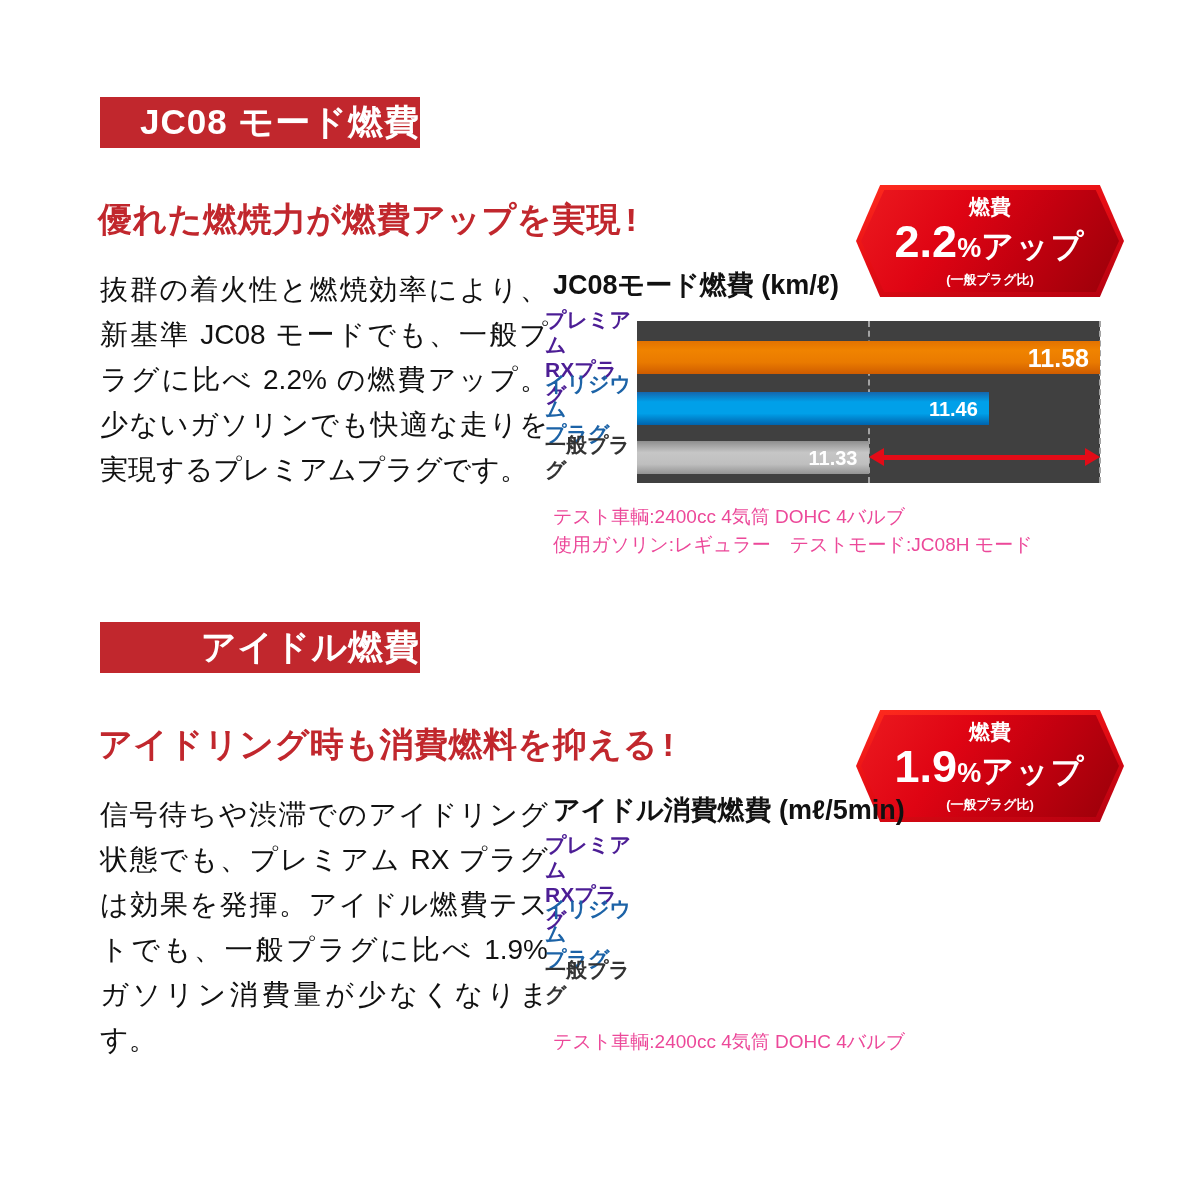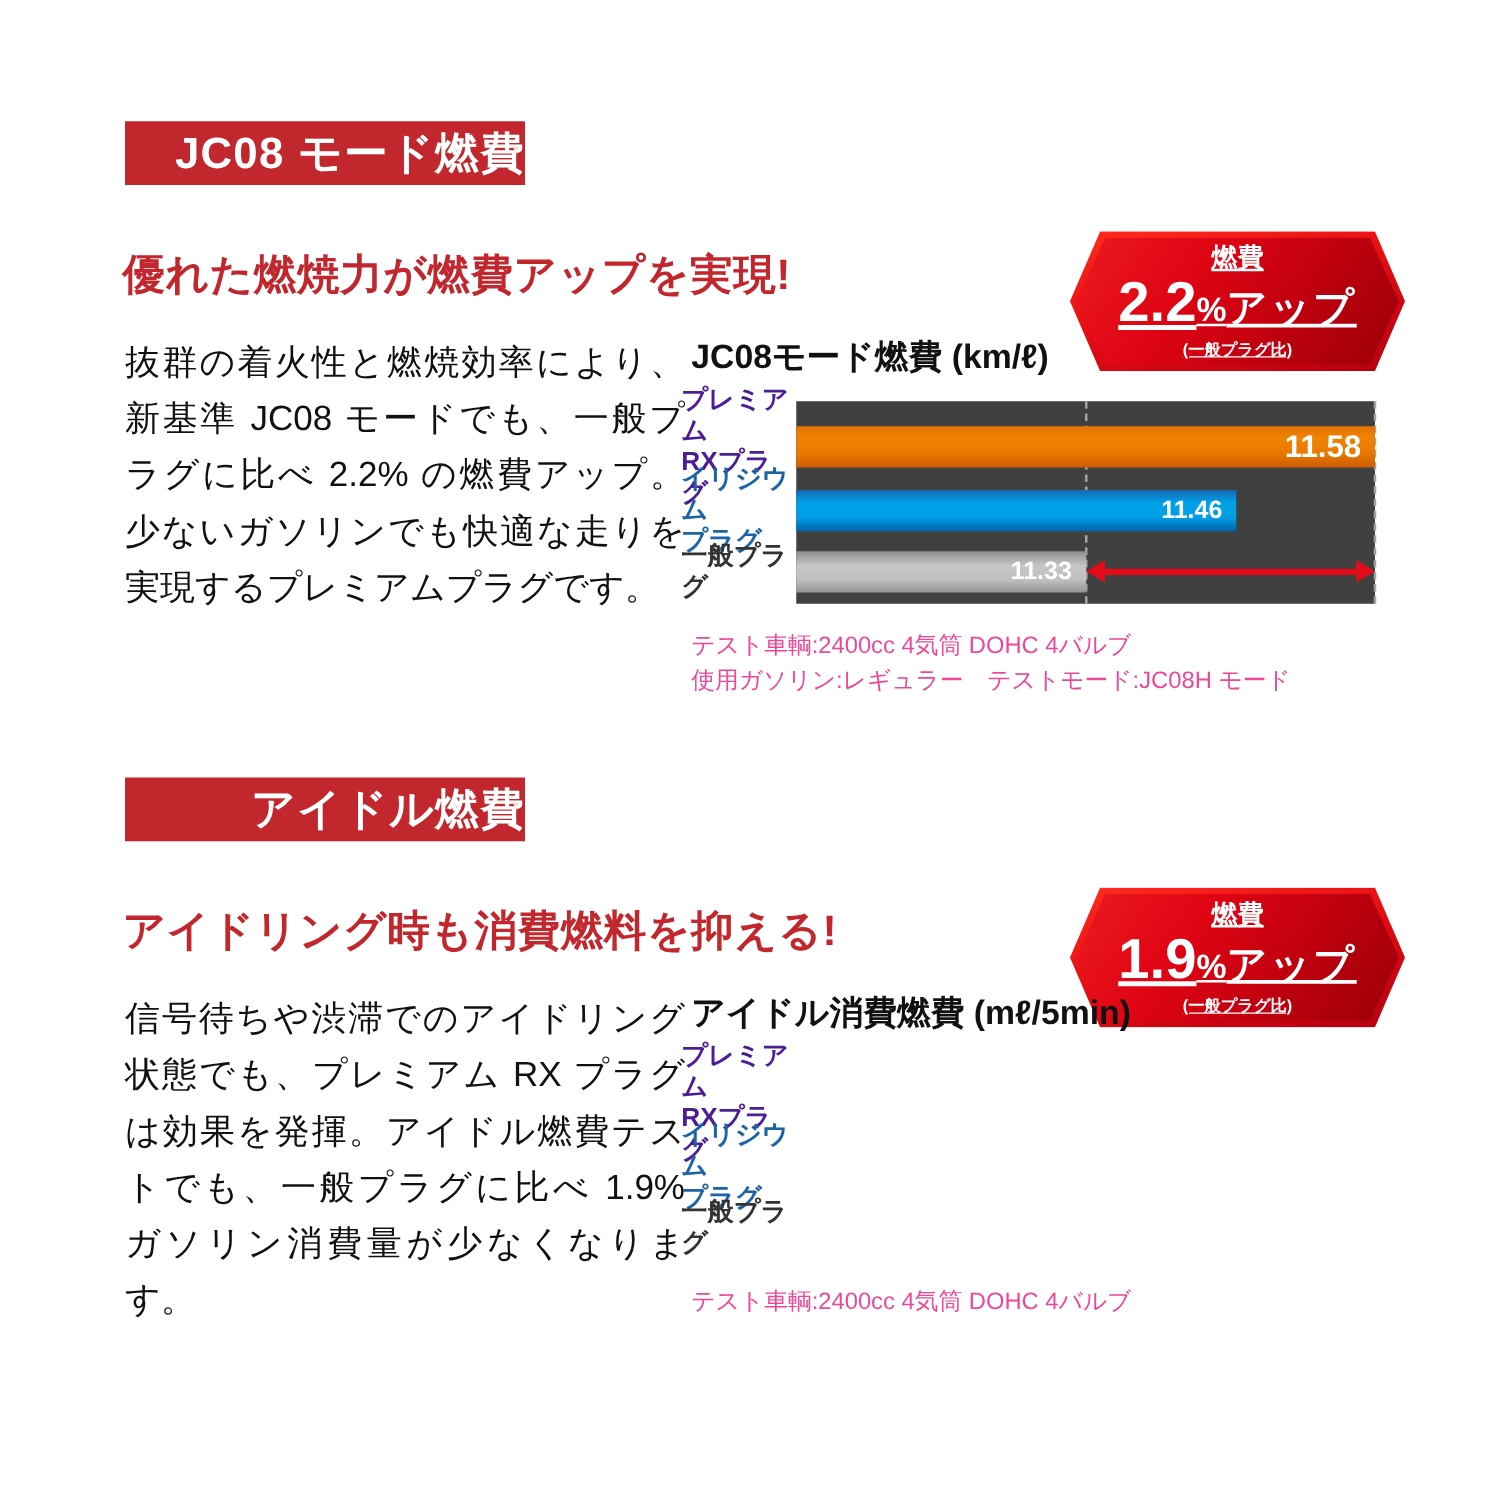--- a/index.html
+++ b/index.html
@@ -11,35 +11,35 @@
   .section.s0 { top:97px; }
   .section.s1 { top:622px; }
 
   
   .badge { position:absolute; left:100px; top:0; width:320px; height:51px;
     background:#c1272d; color:#fff; display:flex; align-items:center; justify-content:flex-end;
     font-size:35px; font-weight:bold; letter-spacing:1px; }
 
   
   .headline { position:absolute; left:98px; top:100px; color:#c1272d;
-    font-size:34px; font-weight:bold; letter-spacing:0.5px; white-space:nowrap; }
+    font-size:34px; font-weight:bold; letter-spacing:0.5px; white-space:nowrap;font-family:Liberation Mono, monospace; }
 
   
   .bodytext { position:absolute; left:100px; top:170px; width:448px;
     font-size:28px; line-height:45px; color:#111; text-align:justify; }
 
   
   .hex { position:absolute; left:856px; top:88px; width:268px; height:112px;
     clip-path:polygon(0 50%, 9% 0, 91% 0, 100% 50%, 91% 100%, 9% 100%);
     background:linear-gradient(165deg,#ff2c1e 0%,#e60d14 45%,#b40010 100%); }
   .hex .inner { position:absolute; inset:5px;
     clip-path:polygon(0 50%, 9% 0, 91% 0, 100% 50%, 91% 100%, 9% 100%);
     background:linear-gradient(125deg,#ec1a1f 0%,#df0413 35%,#c3000f 62%,#9a0009 100%);
     display:flex; flex-direction:column; align-items:center; justify-content:center;
-    color:#fff;text-decoration:underline; }
+    color:#fff; }
   .hex .t { font-size:21px; font-weight:bold; line-height:24px; }
   .hex .main { display:flex; align-items:baseline; line-height:46px; }
   .hex .num { font-size:45px; font-weight:bold; }
   .hex .pct { font-size:27px; font-weight:bold; }
   .hex .suf { font-size:32px; font-weight:bold; letter-spacing:2px; }
   .hex .note { font-size:13px; font-weight:bold; line-height:17px; }
 
   
   .chart { position:absolute; left:545px; top:170px; width:560px; height:310px; }
   .chart .ctitle { position:absolute; left:8px; top:0; font-size:27px; font-weight:bold;

